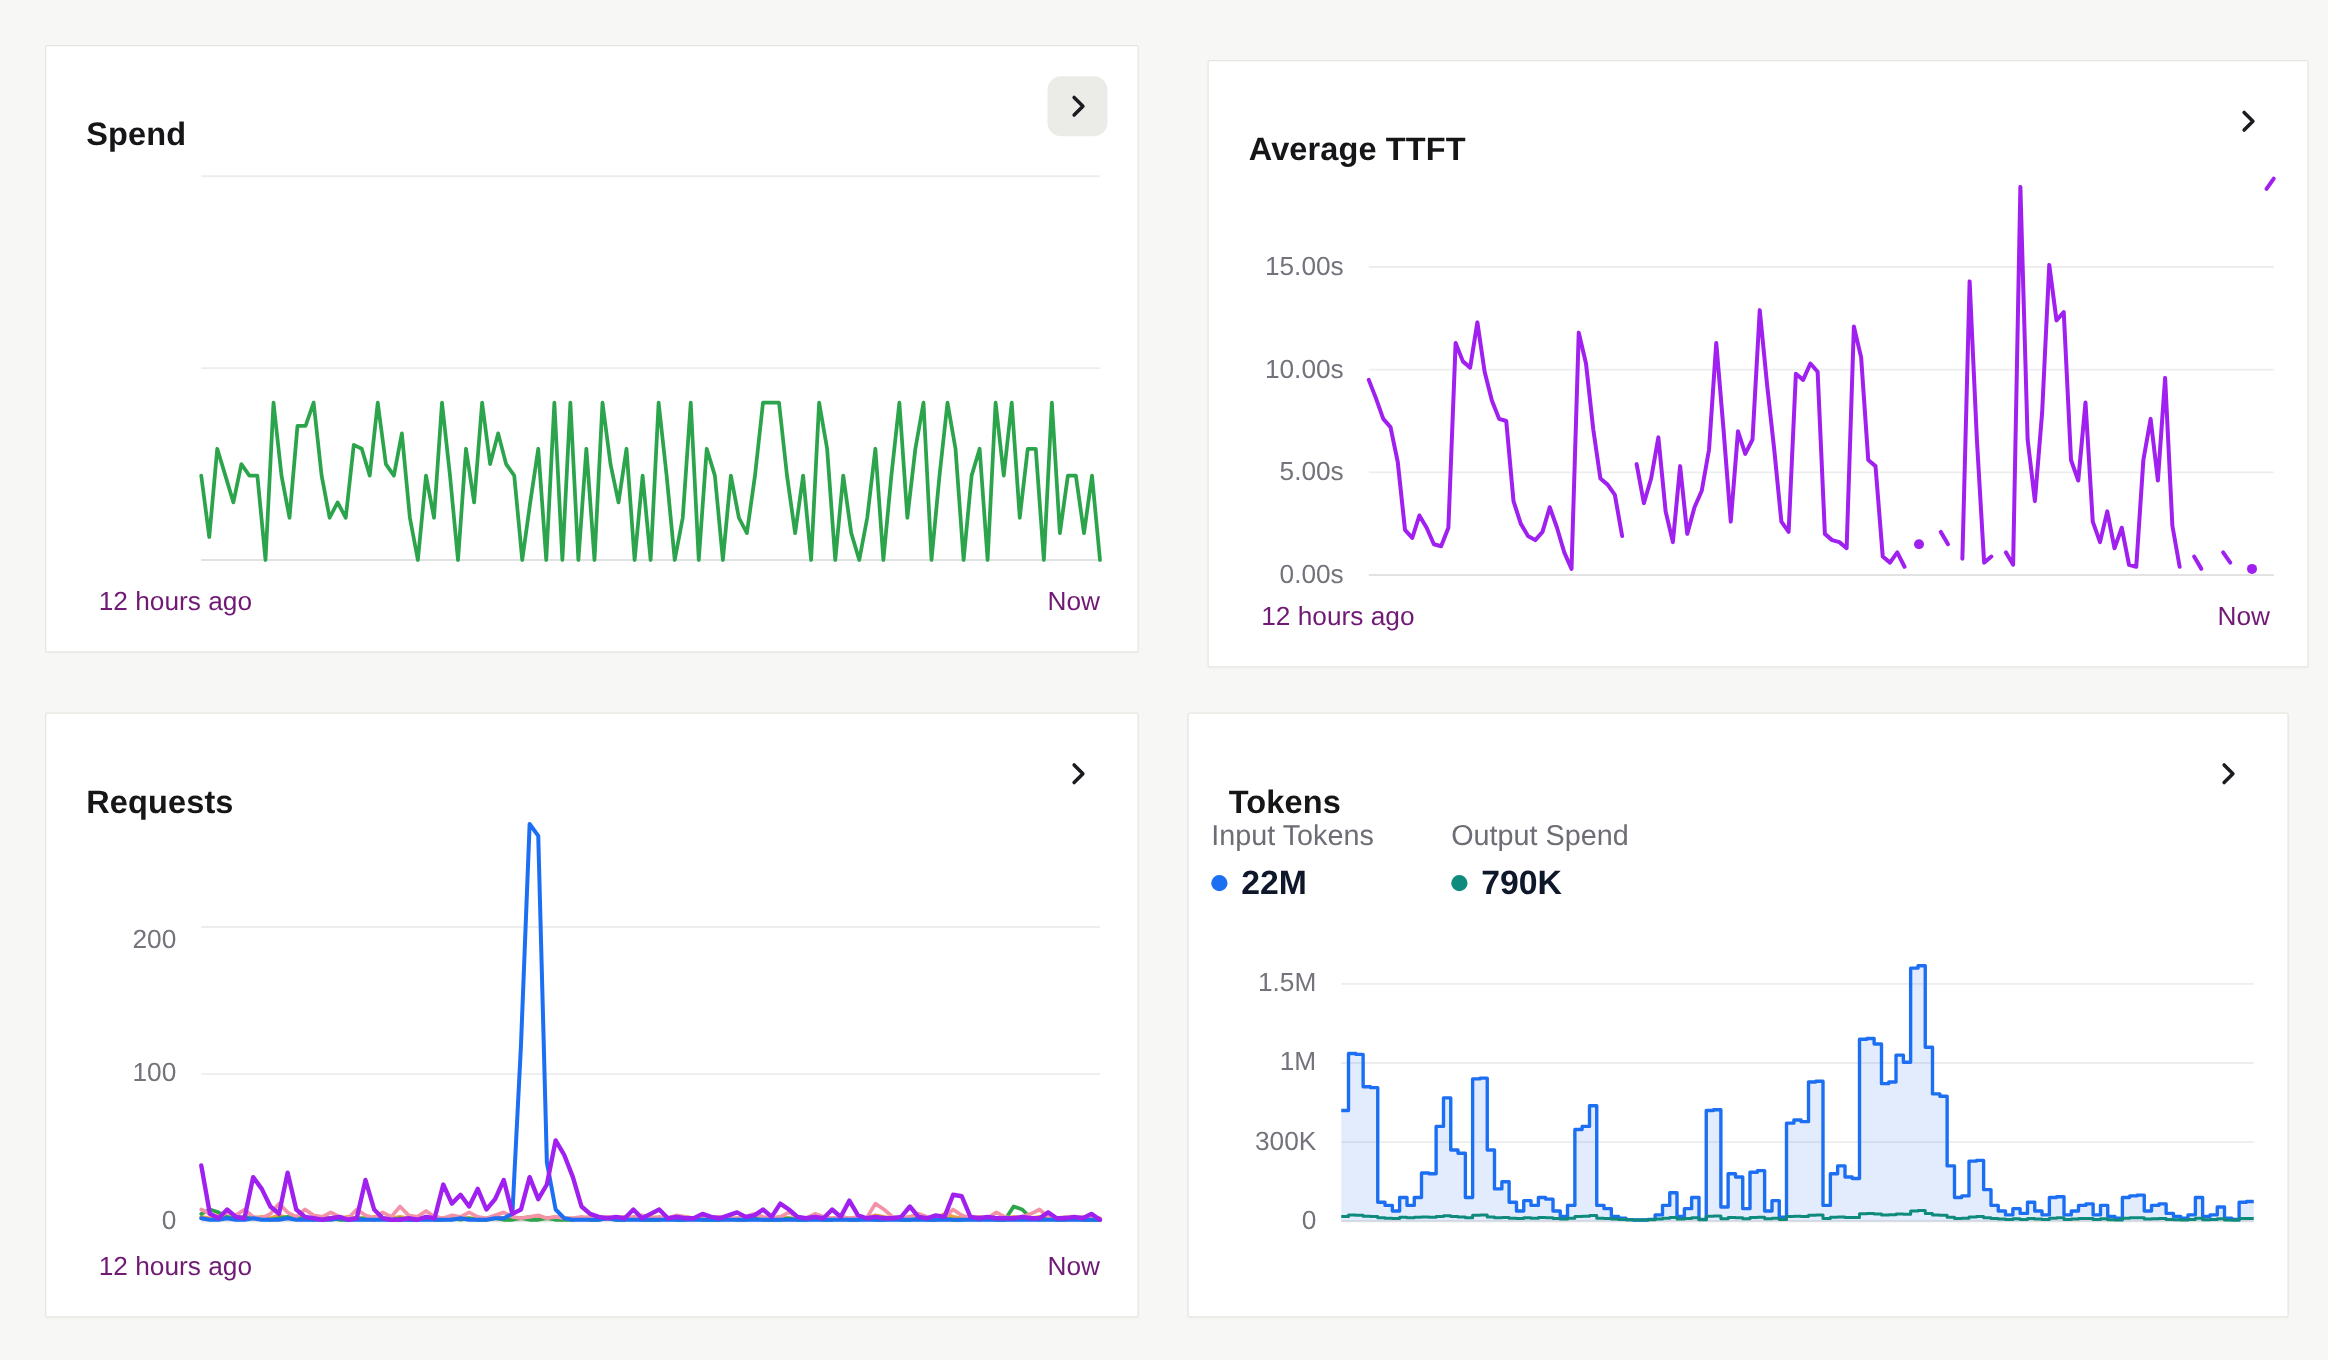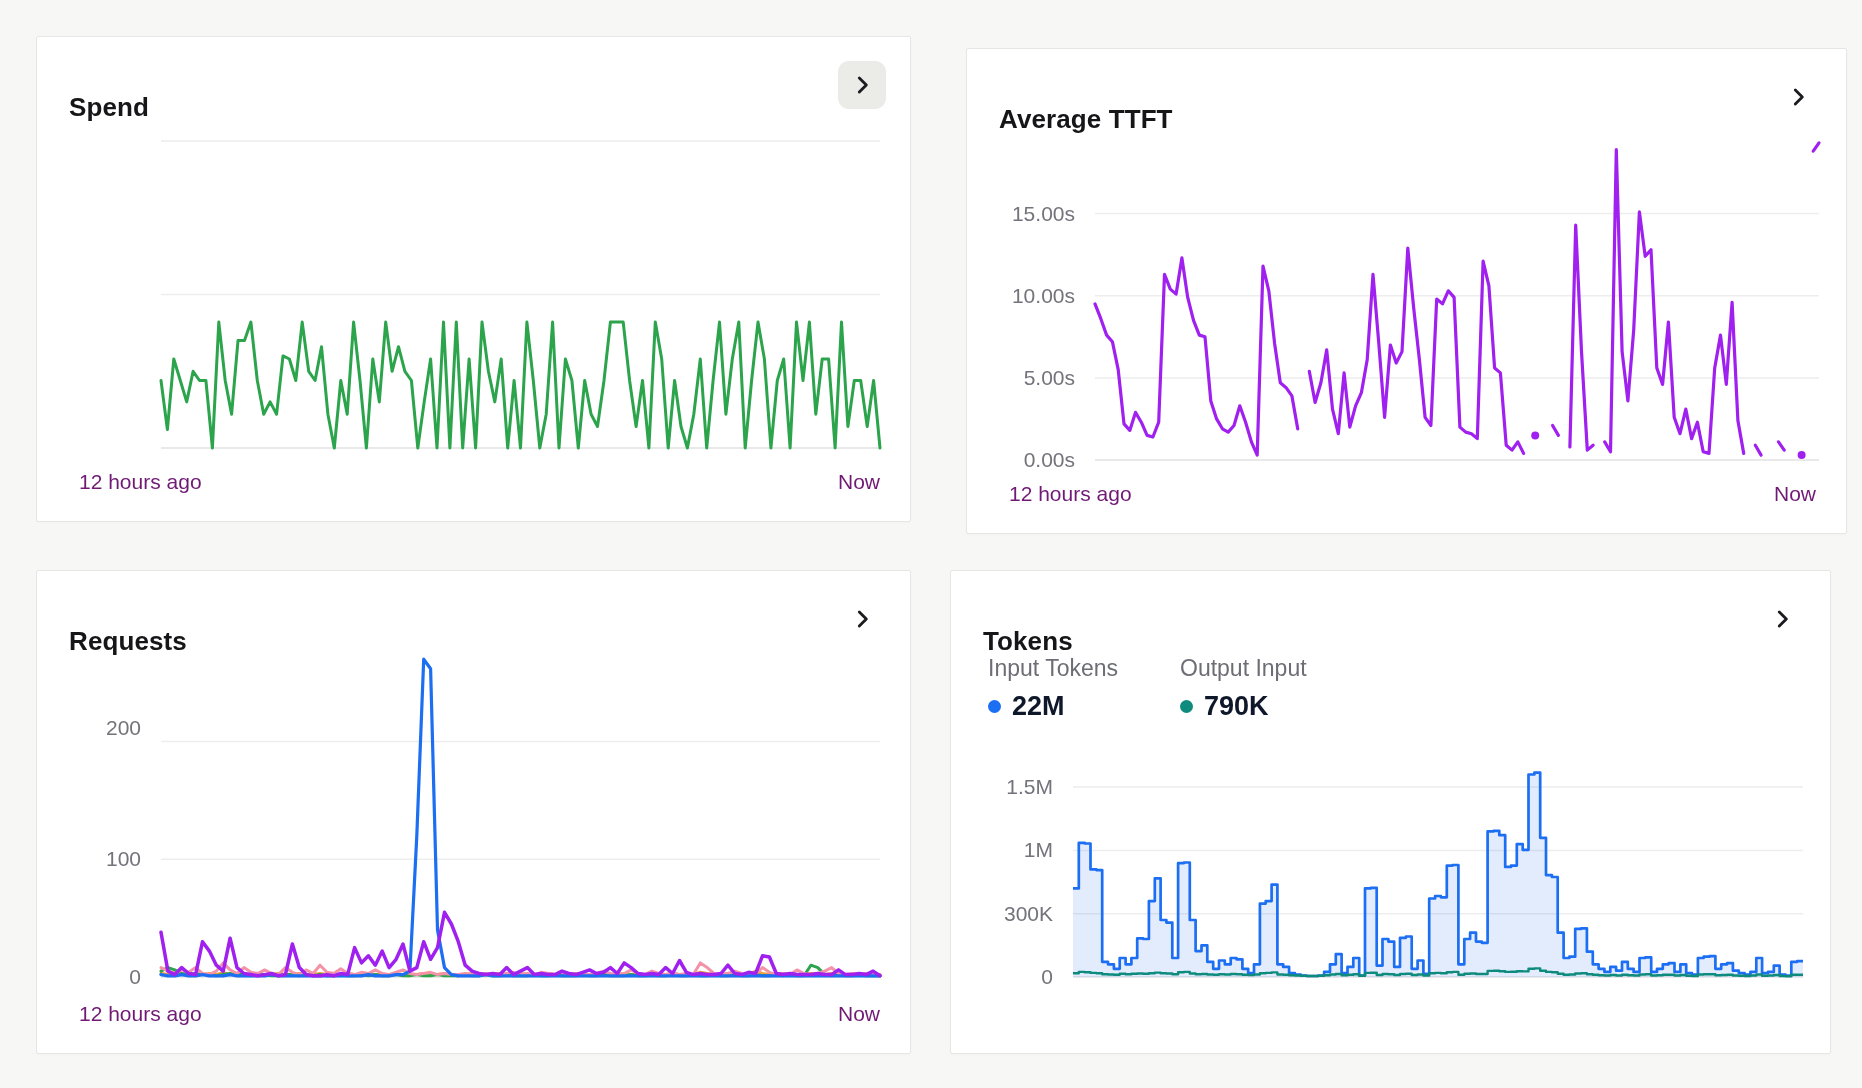--- a/index.html
+++ b/index.html
@@ -47,21 +47,21 @@
   #card-tokens   .plot{left:122px;top:194px;width:730px;height:212px;}
   .plot svg{display:block;overflow:visible;}
 
   .xrow{
     position:absolute;display:flex;justify-content:space-between;
     font-size:21px;color:#701a75;height:26px;line-height:26px;
   }
   #card-spend .xrow, #card-ttft .xrow{left:42px;right:30px;top:432px;}
   #card-requests .xrow{left:42px;right:30px;top:430px;}
 
-  .legend{position:absolute;left:37px;top:84px;display:flex;gap:30px;}
+  .legend{position:absolute;left:18px;top:84px;display:flex;gap:30px;}
   .legend-item{min-width:162px;}
   .legend-label{font-size:23px;color:#6d6d76;margin-bottom:9px;white-space:nowrap;}
   .legend-value{display:flex;align-items:center;gap:11px;font-size:27px;font-weight:600;color:#0f172a;}
   .dot{width:13px;height:13px;border-radius:50%;display:inline-block;}
 </style>
 </head>
 <body>
 
 <section class="card" id="card-spend">
   <h2 class="card-title">Spend</h2>
@@ -128,21 +128,21 @@
 <section class="card" id="card-requests">
   <h2 class="card-title">Requests</h2>
   <button class="chev-btn">
     <span>
       <svg width="26" height="26" viewBox="0 0 24 24">
           <path d="M9.5 5.5 L16 12 L9.5 18.5" fill="none" stroke="#1c1c20" stroke-width="2.6" stroke-linecap="round" stroke-linejoin="round"></path>
         </svg>
     </span>
   </button>
   <div class="ycol">
-      <div class="ytick" style="top: 63px;">200</div>
+      <div class="ytick" style="top: 87px;">200</div>
       <div class="ytick" style="top: 194.31px;">100</div>
       <div class="ytick" style="top: 312px;">0</div>
     </div>
   <div class="plot">
       <svg width="719" height="326">
         <line x1="0" y1="90.6" x2="719" y2="90.6" stroke="#ededed" stroke-width="1.5"></line>
         <line x1="0" y1="208.3" x2="719" y2="208.3" stroke="#ededed" stroke-width="1.5"></line>
         <line x1="0" y1="326.0" x2="719" y2="326.0" stroke="#e2e2e2" stroke-width="1.5"></line>
         <path d="M0.0 322.5L6.9 323.6L13.8 321.3L20.7 323.6L27.7 322.5L34.6 323.6L41.5 323.6L48.4 322.5L55.3 323.6L62.2 321.3L69.1 323.6L76.0 322.5L83.0 323.6L89.9 323.6L96.8 322.5L103.7 323.6L110.6 323.6L117.5 322.5L124.4 323.6L131.4 323.6L138.3 322.5L145.2 323.6L152.1 323.6L159.0 322.5L165.9 323.6L172.8 323.6L179.8 323.6L186.7 322.5L193.6 323.6L200.5 323.6L207.4 322.5L214.3 323.6L221.2 323.6L228.1 323.6L235.1 322.5L242.0 323.6L248.9 323.6L255.8 323.6L262.7 322.5L269.6 323.6L276.5 323.6L283.5 322.5L290.4 323.6L297.3 323.6L304.2 323.6L311.1 322.5L318.0 323.6L324.9 323.6L331.8 323.6L338.8 322.5L345.7 323.6L352.6 323.6L359.5 322.5L366.4 323.6L373.3 323.6L380.2 323.6L387.2 322.5L394.1 323.6L401.0 323.6L407.9 323.6L414.8 322.5L421.7 323.6L428.6 323.6L435.5 322.5L442.5 323.6L449.4 323.6L456.3 323.6L463.2 322.5L470.1 323.6L477.0 323.6L483.9 323.6L490.9 322.5L497.8 323.6L504.7 323.6L511.6 322.5L518.5 323.6L525.4 323.6L532.3 323.6L539.3 321.3L546.2 322.5L553.1 323.6L560.0 323.6L566.9 322.5L573.8 323.6L580.7 323.6L587.6 323.6L594.6 320.1L601.5 322.5L608.4 323.6L615.3 323.6L622.2 322.5L629.1 323.6L636.0 323.6L643.0 323.6L649.9 322.5L656.8 323.6L663.7 323.6L670.6 322.5L677.5 323.6L684.4 323.6L691.3 323.6L698.3 322.5L705.2 323.6L712.1 323.6L719.0 323.6" fill="none" stroke="#f0a03c" stroke-width="3" stroke-linecap="round" stroke-linejoin="round"></path>
         <path d="M0.0 320.1L6.9 316.6L13.8 318.9L20.7 322.5L27.7 323.6L34.6 322.5L41.5 323.6L48.4 323.6L55.3 324.8L62.2 323.6L69.1 322.5L76.0 323.6L83.0 323.6L89.9 324.8L96.8 323.6L103.7 323.6L110.6 324.8L117.5 324.8L124.4 323.6L131.4 323.6L138.3 324.8L145.2 323.6L152.1 324.8L159.0 323.6L165.9 324.8L172.8 324.8L179.8 323.6L186.7 324.8L193.6 324.8L200.5 323.6L207.4 324.8L214.3 323.6L221.2 324.8L228.1 324.8L235.1 323.6L242.0 324.8L248.9 324.8L255.8 323.6L262.7 324.8L269.6 324.8L276.5 323.6L283.5 324.8L290.4 324.8L297.3 324.8L304.2 323.6L311.1 324.8L318.0 324.8L324.9 323.6L331.8 324.8L338.8 324.8L345.7 323.6L352.6 324.8L359.5 324.8L366.4 324.8L373.3 323.6L380.2 324.8L387.2 324.8L394.1 323.6L401.0 324.8L407.9 324.8L414.8 324.8L421.7 323.6L428.6 324.8L435.5 324.8L442.5 323.6L449.4 324.8L456.3 324.8L463.2 324.8L470.1 323.6L477.0 324.8L483.9 324.8L490.9 323.6L497.8 324.8L504.7 324.8L511.6 323.6L518.5 324.8L525.4 324.8L532.3 323.6L539.3 324.8L546.2 324.8L553.1 323.6L560.0 324.8L566.9 324.8L573.8 323.6L580.7 324.8L587.6 324.8L594.6 323.6L601.5 324.8L608.4 324.8L615.3 323.6L622.2 324.8L629.1 323.6L636.0 324.8L643.0 324.8L649.9 314.2L656.8 316.6L663.7 323.6L670.6 324.8L677.5 323.6L684.4 324.8L691.3 324.8L698.3 323.6L705.2 324.8L712.1 324.8L719.0 324.8" fill="none" stroke="#2ca44c" stroke-width="3" stroke-linecap="round" stroke-linejoin="round"></path>
@@ -168,21 +168,21 @@
   </button>
   <div class="legend">
     <div class="legend-item">
       <div class="legend-label">Input Tokens</div>
       <div class="legend-value">
         <span class="dot" style="background:#1c6ef2"></span>
         <span>22M</span>
       </div>
     </div>
     <div class="legend-item">
-      <div class="legend-label">Output Input</div>
+      <div class="legend-label">Output Spend</div>
       <div class="legend-value">
         <span class="dot" style="background:#0f8b7d"></span>
         <span>790K</span>
       </div>
     </div>
   </div>
   <div class="ycol">
       <div class="ytick" style="top: 8.14925px;">1.5M</div>
       <div class="ytick" style="top: 71.4328px;">1M</div>
       <div class="ytick" style="top: 134.716px;">300K</div>

